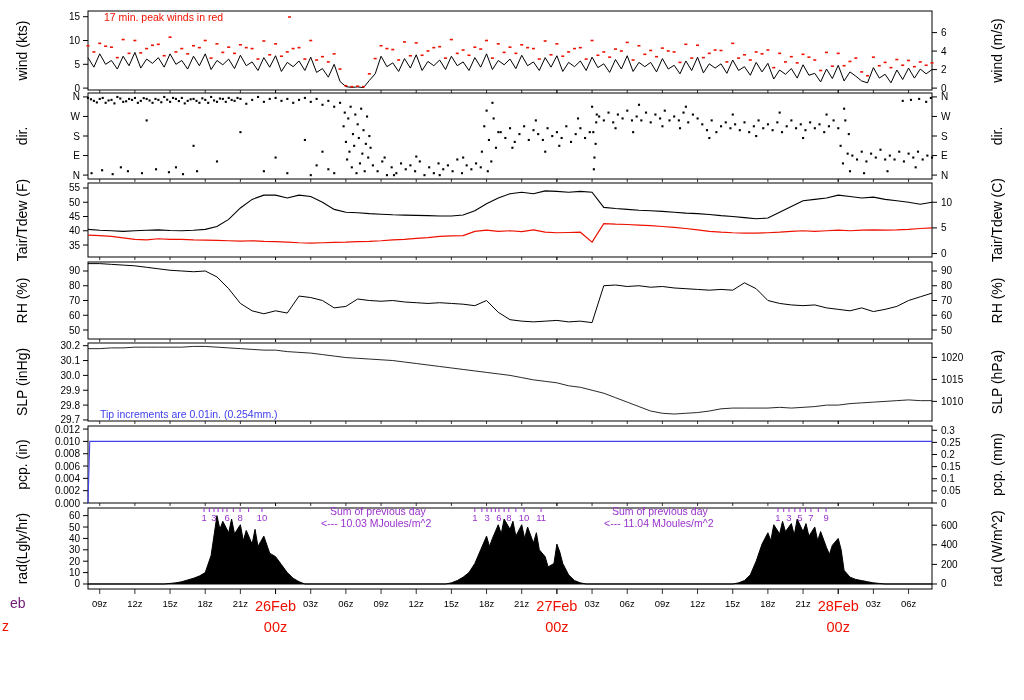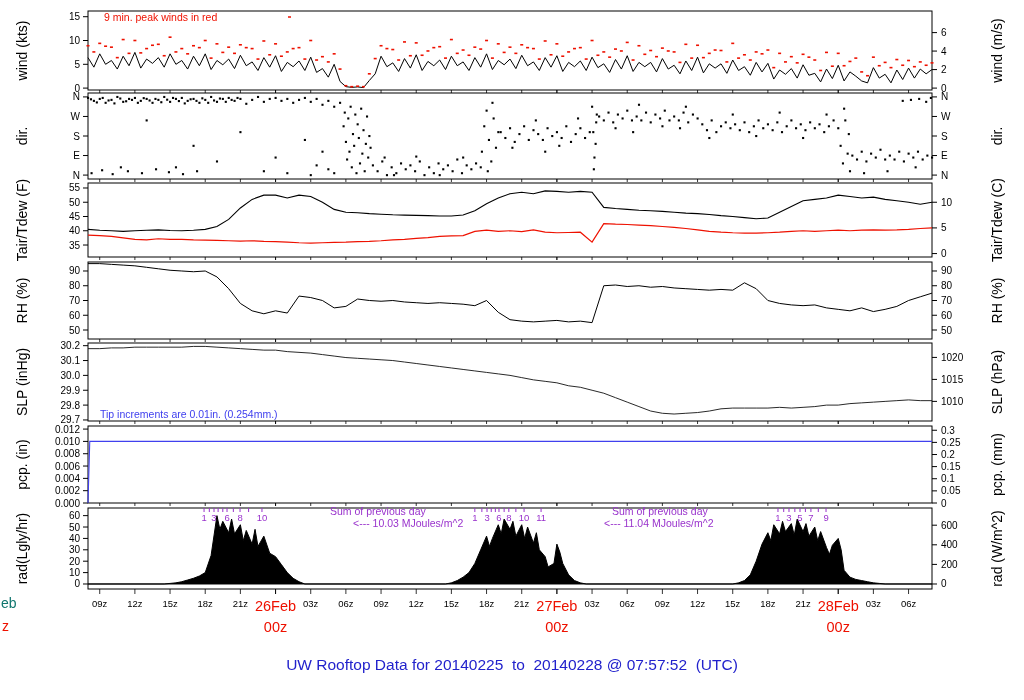--- a/index.html
+++ b/index.html
@@ -896,27 +896,26 @@
         <text x="908.5555555555555" y="607" font-size="9.5" fill="#000" text-anchor="middle">06z</text>
         <text x="275.55555555555554" y="611" font-size="14.5" fill="#ee1100" text-anchor="middle">26Feb</text>
         <text x="275.55555555555554" y="632" font-size="14.5" fill="#ee1100" text-anchor="middle">00z</text>
         <text x="556.8888888888889" y="611" font-size="14.5" fill="#ee1100" text-anchor="middle">27Feb</text>
         <text x="556.8888888888889" y="632" font-size="14.5" fill="#ee1100" text-anchor="middle">00z</text>
         <text x="838.2222222222222" y="611" font-size="14.5" fill="#ee1100" text-anchor="middle">28Feb</text>
         <text x="838.2222222222222" y="632" font-size="14.5" fill="#ee1100" text-anchor="middle">00z</text>
       </g>
     </svg>
 
-  <div class="note" style="left: 104px; top: 12px; color: rgb(238, 17, 0);">9 min. peak winds in red</div>
+  <div class="note" style="left: 104px; top: 12px; color: rgb(238, 17, 0);">17 min. peak winds in red</div>
 
   <div class="note" style="left: 100px; top: 409px; color: rgb(64, 64, 238);">Tip increments are 0.01in. (0.254mm.)</div>
 
   <div class="note" style="left: 330px; top: 506px; color: rgb(153, 50, 204);">Sum of previous day</div>
-  <div class="note" style="left: 321px; top: 518px; color: rgb(153, 50, 204); margin-left: 32px;">&lt;--- 10.03 MJoules/m^2</div>
+  <div class="note" style="left: 321px; top: 518px; color: rgb(153, 50, 204);">&lt;--- 10.03 MJoules/m^2</div>
 
   <div class="note" style="left: 612px; top: 506px; color: rgb(153, 50, 204);">Sum of previous day</div>
   <div class="note" style="left: 604px; top: 518px; color: rgb(153, 50, 204); text-align: right;">&lt;--- 11.04 MJoules/m^2</div>
 
-  <div class="clip" style="left: 1px; top: 596px; color: #0f766e;">eb</div>
+  <div class="clip" style="left: 10px; top: 596px; color: #701a75;">eb</div>
   <div class="clip" style="left: 2px; top: 619px; color: rgb(238, 17, 0);">z</div>
 
-  <div class="title" style="color: rgb(34, 34, 204);">UW Rooftop Data for 20140225  to  20140228 @ 07:57:52  (UTC)</div>
 </div>
 
 </body></html>

